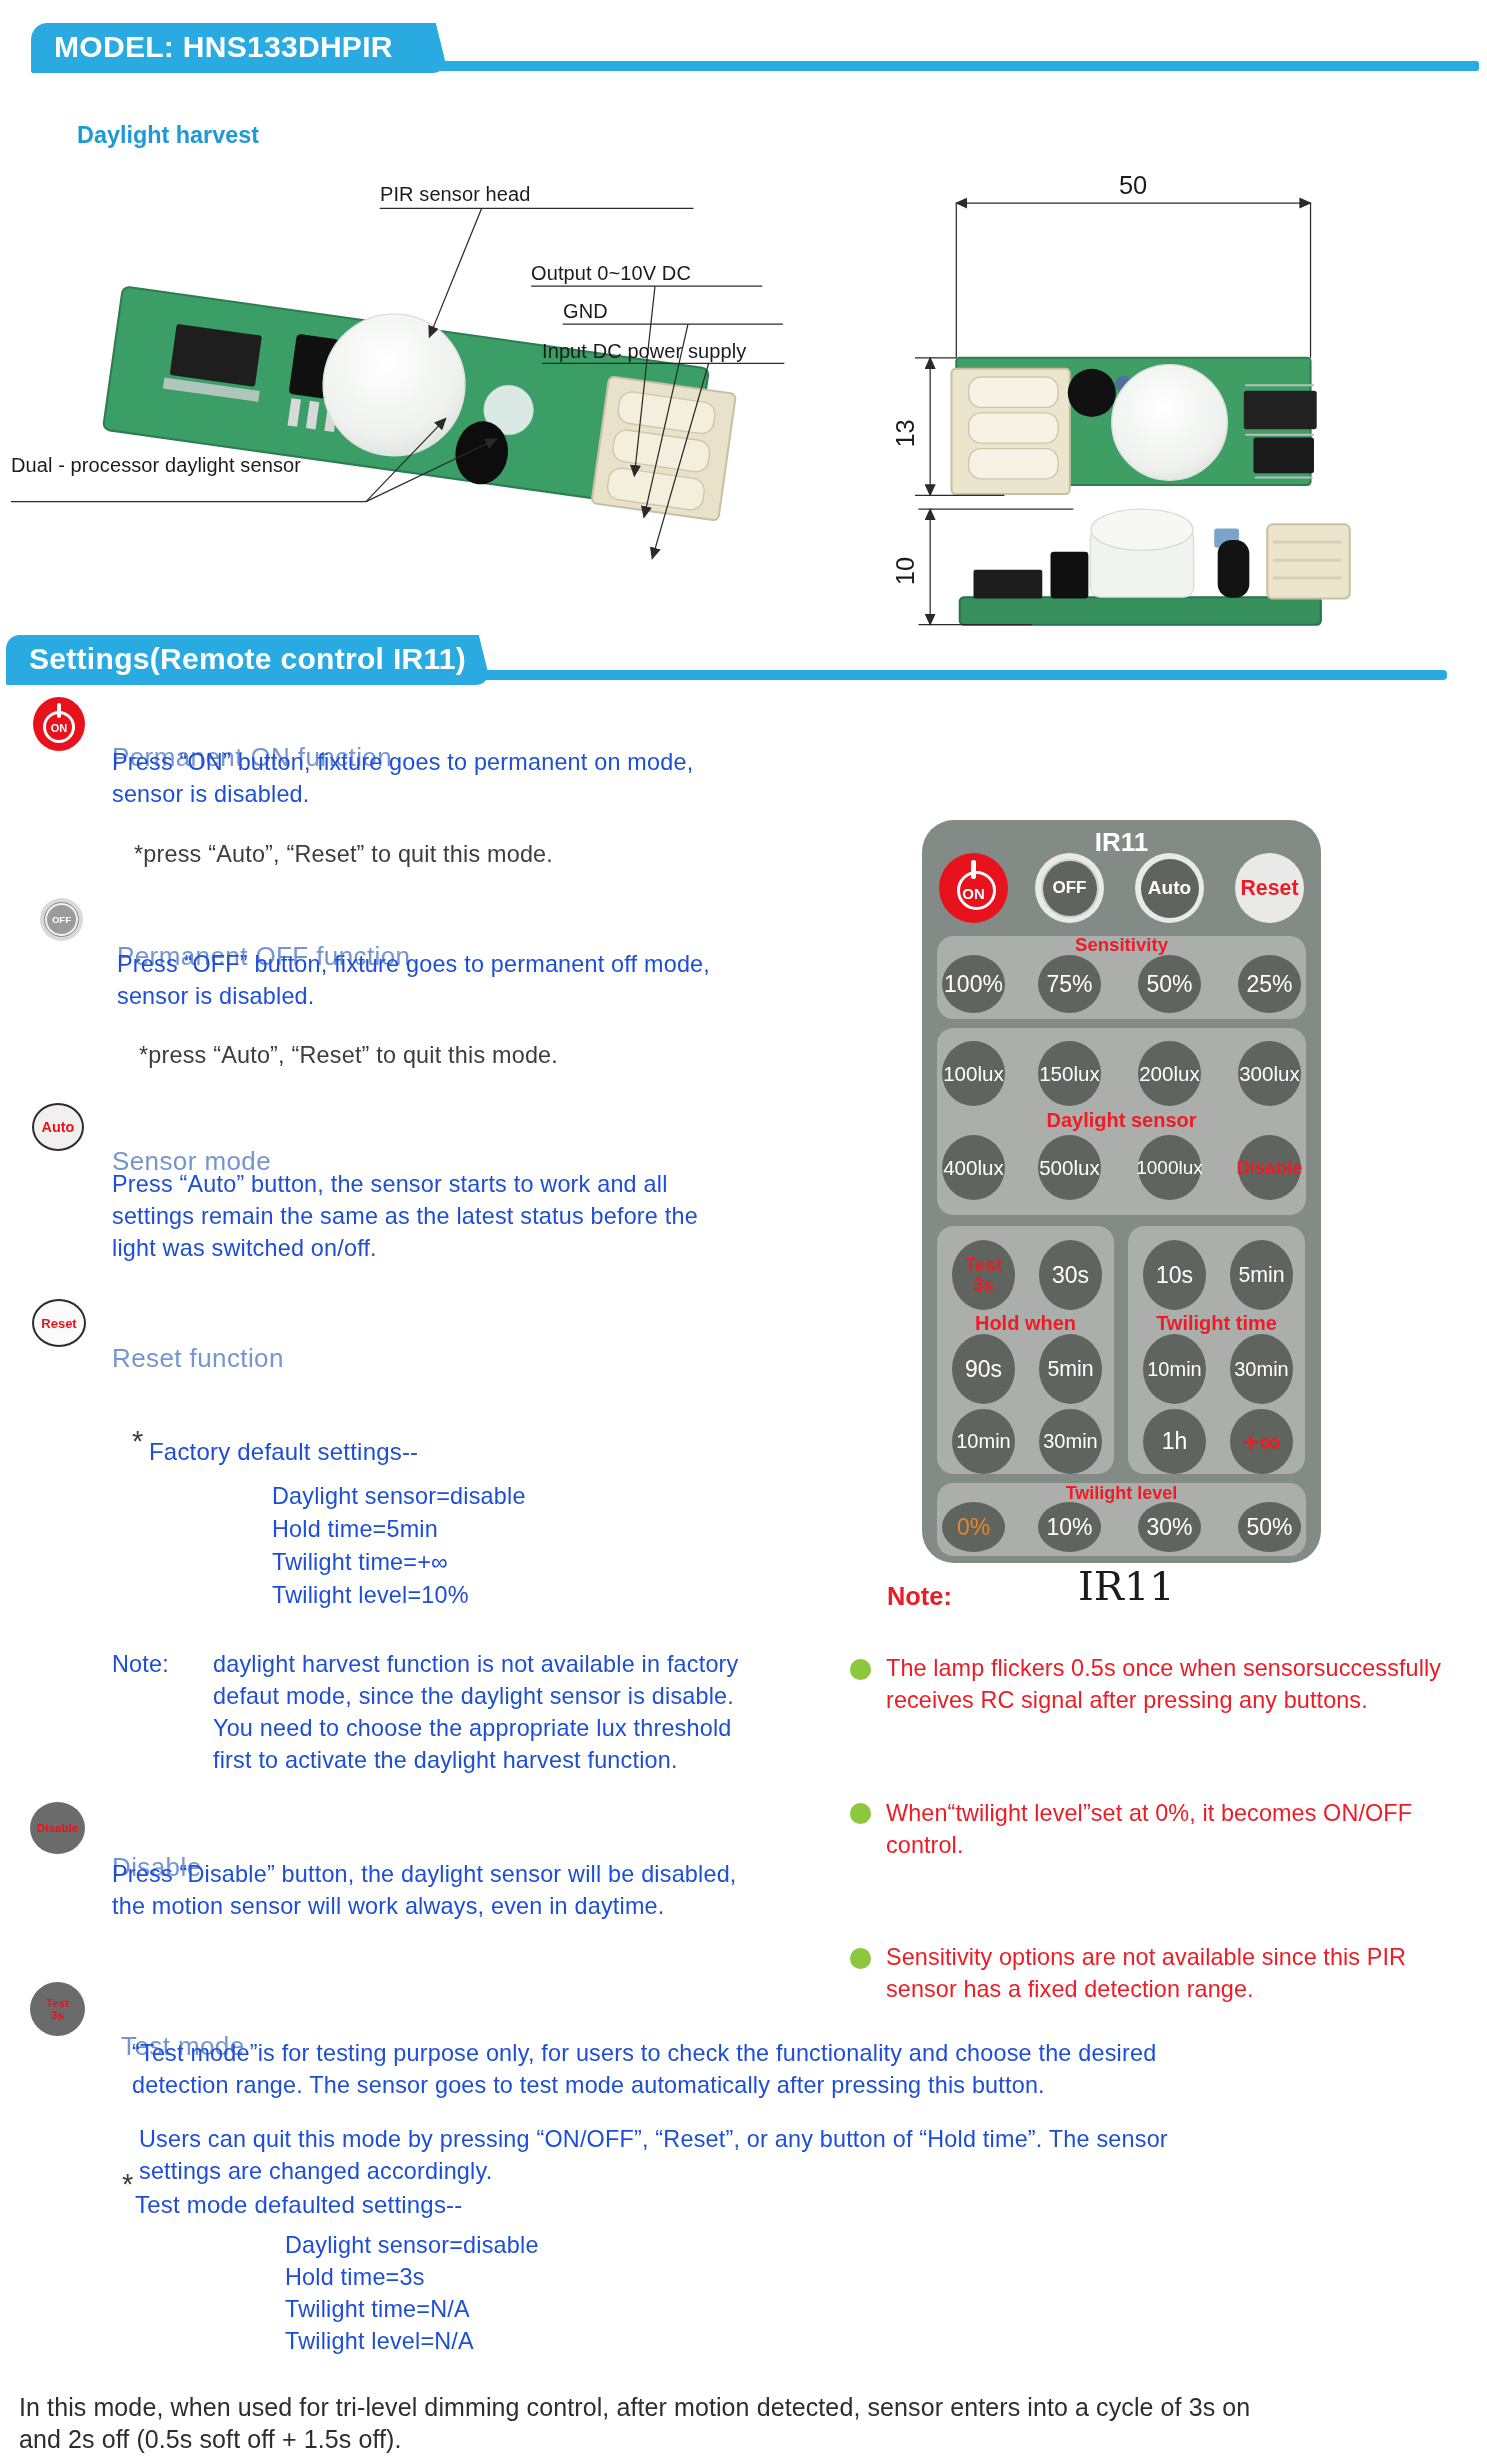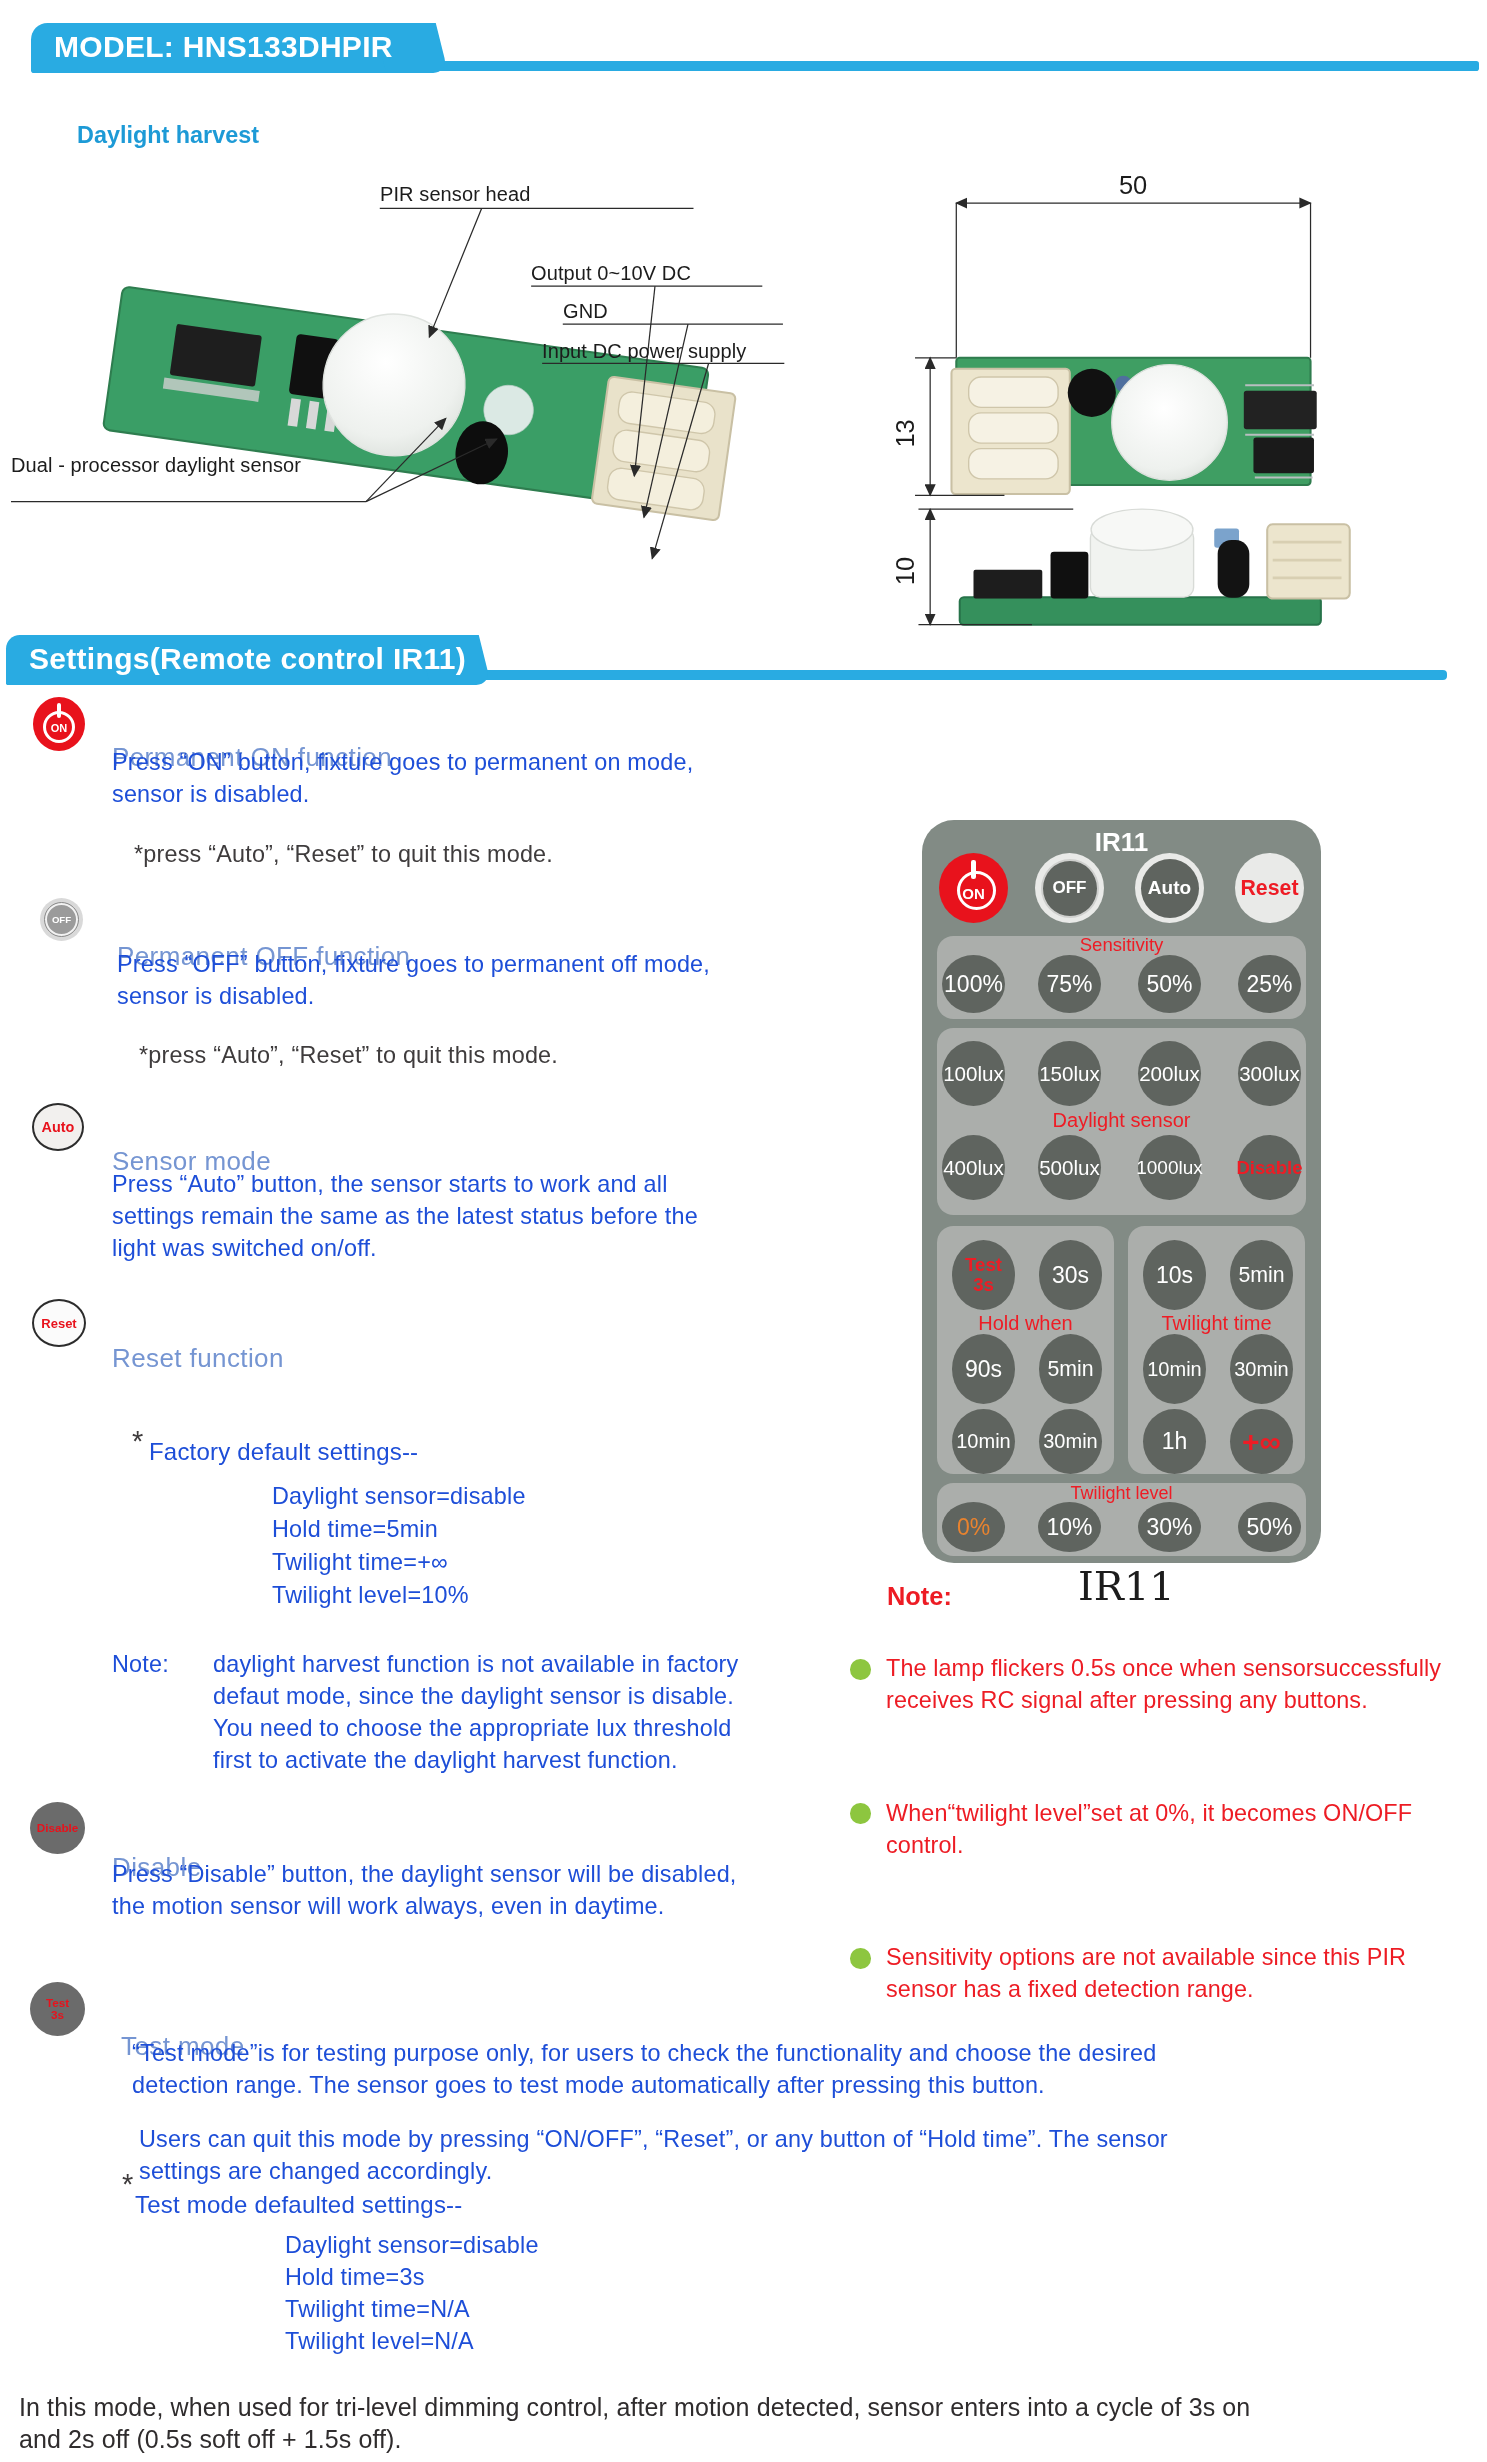--- a/index.html
+++ b/index.html
@@ -40,21 +40,21 @@
   .icon-off-outer{background:#d9d9d9;}
   .icon-off-inner{background:#9b9b9b;border:2.1px solid #f2f2f2;outline:1.4px solid #8a8a8a;border-radius:50%;
         color:#fff;font-weight:bold;display:flex;align-items:center;justify-content:center;}
   .icon-line{background:#f2f0ee;border:2.1px solid #2c2c2c;color:#e8121c;font-weight:bold;}
   .icon-dark{background:#6b6b6b;color:#e8121c;font-weight:bold;line-height:1.05;}
 
   
   #remote{left:922px;top:820px;width:399px;height:743px;background:#828b85;border-radius:32px;}
   .r-title{left:0;top:6.9px;width:100%;text-align:center;font-size:26px;font-weight:bold;color:#ffffff;}
   .r-panel{position:absolute;background:#abaeab;border-radius:16.5px;}
-  .r-label{position:absolute;width:100%;text-align:center;color:#ee1c25;font-weight:400;}
+  .r-label{position:absolute;width:100%;text-align:center;color:#ee1c25;font-weight:700;}
   .ell{position:absolute;border-radius:50%;display:flex;align-items:center;justify-content:center;
        text-align:center;color:#ffffff;}
   .ell-dark{background:#5f645f;font-size:23px;}
   .ell-light{background:#e9eae8;}
   .rc-inner{position:absolute;inset:5.5px;border-radius:50%;background:#5f645f;
         display:flex;align-items:center;justify-content:center;color:#fff;font-weight:bold;}
   .red-txt{color:#ee1c25;font-weight:bold;}
   .orange-txt{color:#e8832f;}
 
   

